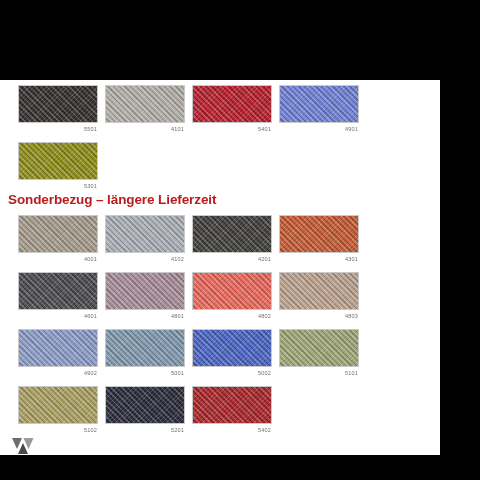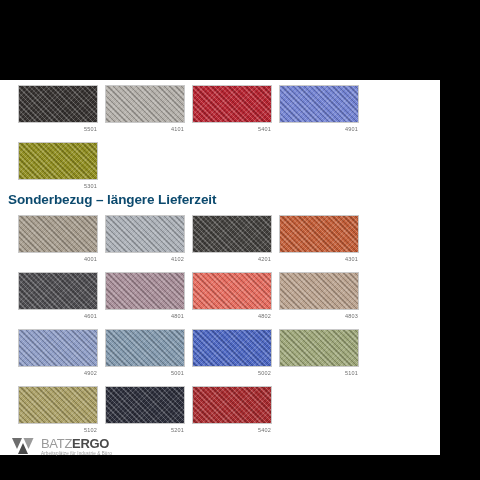--- a/index.html
+++ b/index.html
@@ -81,21 +81,21 @@
     line-height: 8px;
   }
 
   
   #section-heading {
     position: absolute;
     left: 8px;
     top: 112px;
     font-size: 13.5px;
     font-weight: bold;
-    color: #0c4a6e;
+    color: #b91c1c;
     letter-spacing: -0.1px;
     white-space: nowrap;
   }
 
   
   #logo {
     position: absolute;
     left: 12px;
     top: 437px;
     display: flex;
@@ -215,21 +215,17 @@
 </div>
 
 <div id="logo">
   <div id="logo-mark">
     <svg width="26" height="16" viewBox="0 0 26 16" aria-hidden="true">
       <polygon points="0,0 10,0 5,11" fill="#6d6d6d"></polygon>
       <polygon points="11.5,0 21.5,0 16.5,11" fill="#9a9a9a"></polygon>
       <polygon points="6,16 11,5 16,16" fill="#4a4a4a"></polygon>
     </svg>
   </div>
-  <div id="logo-text">
-    <div class="logo-wordmark"><span class="logo-batz">BATZ</span><span class="logo-ergo">ERGO</span></div>
-    <div class="logo-tagline">Arbeitsplätze für Industrie &amp; Büro</div>
-  </div>
 </div>
 
 <div id="band-top" class="band"></div>
 <div id="band-bottom" class="band"></div>
 <div id="band-right" class="band"></div>
 
 </body></html>

